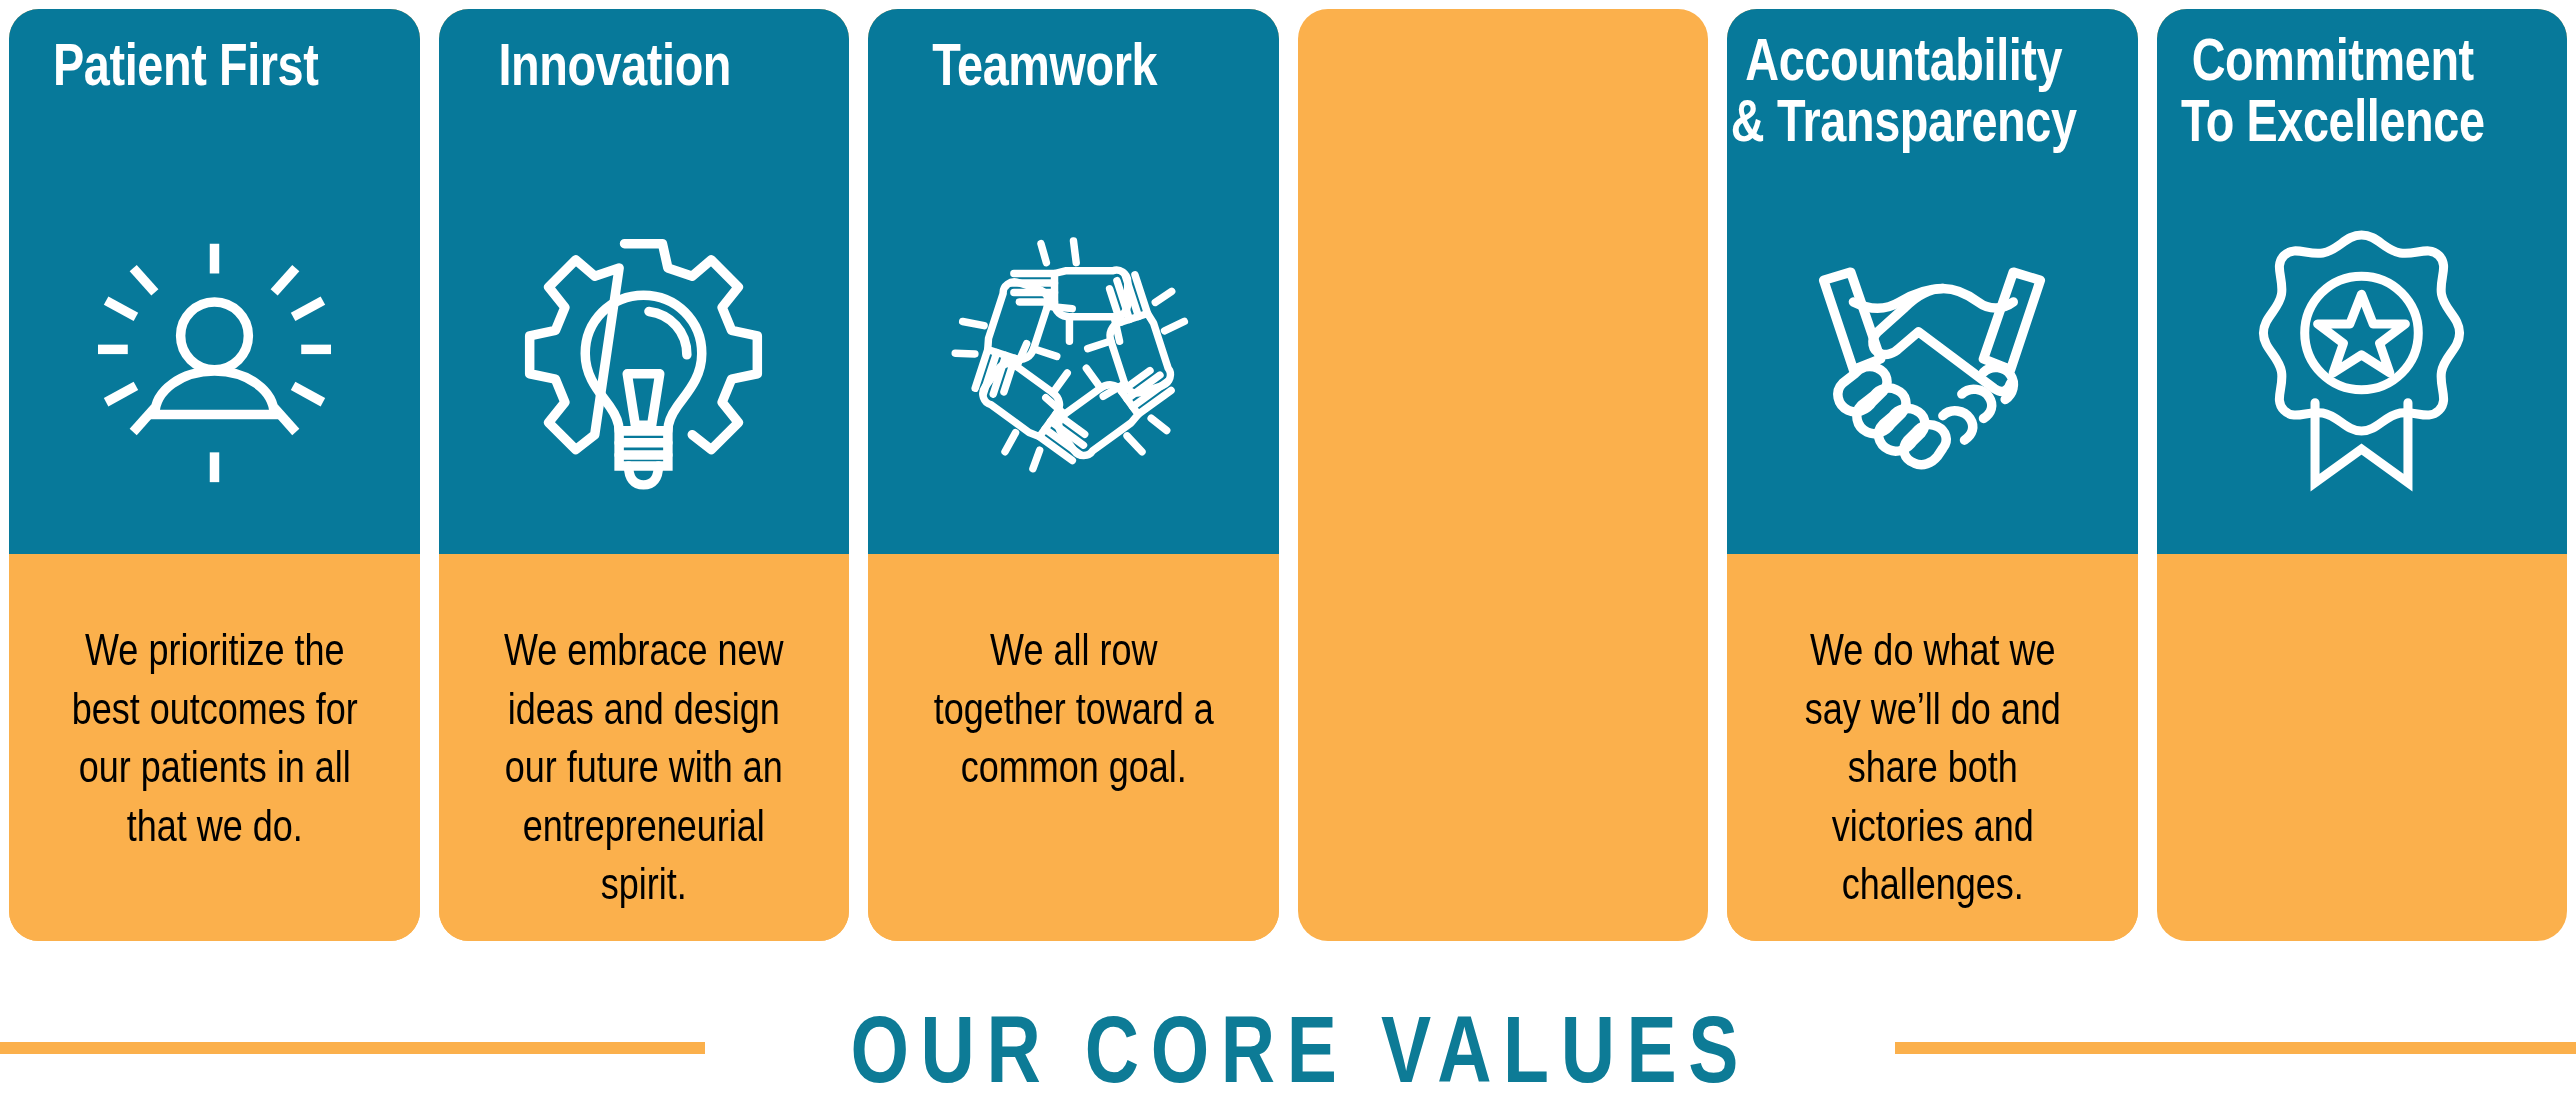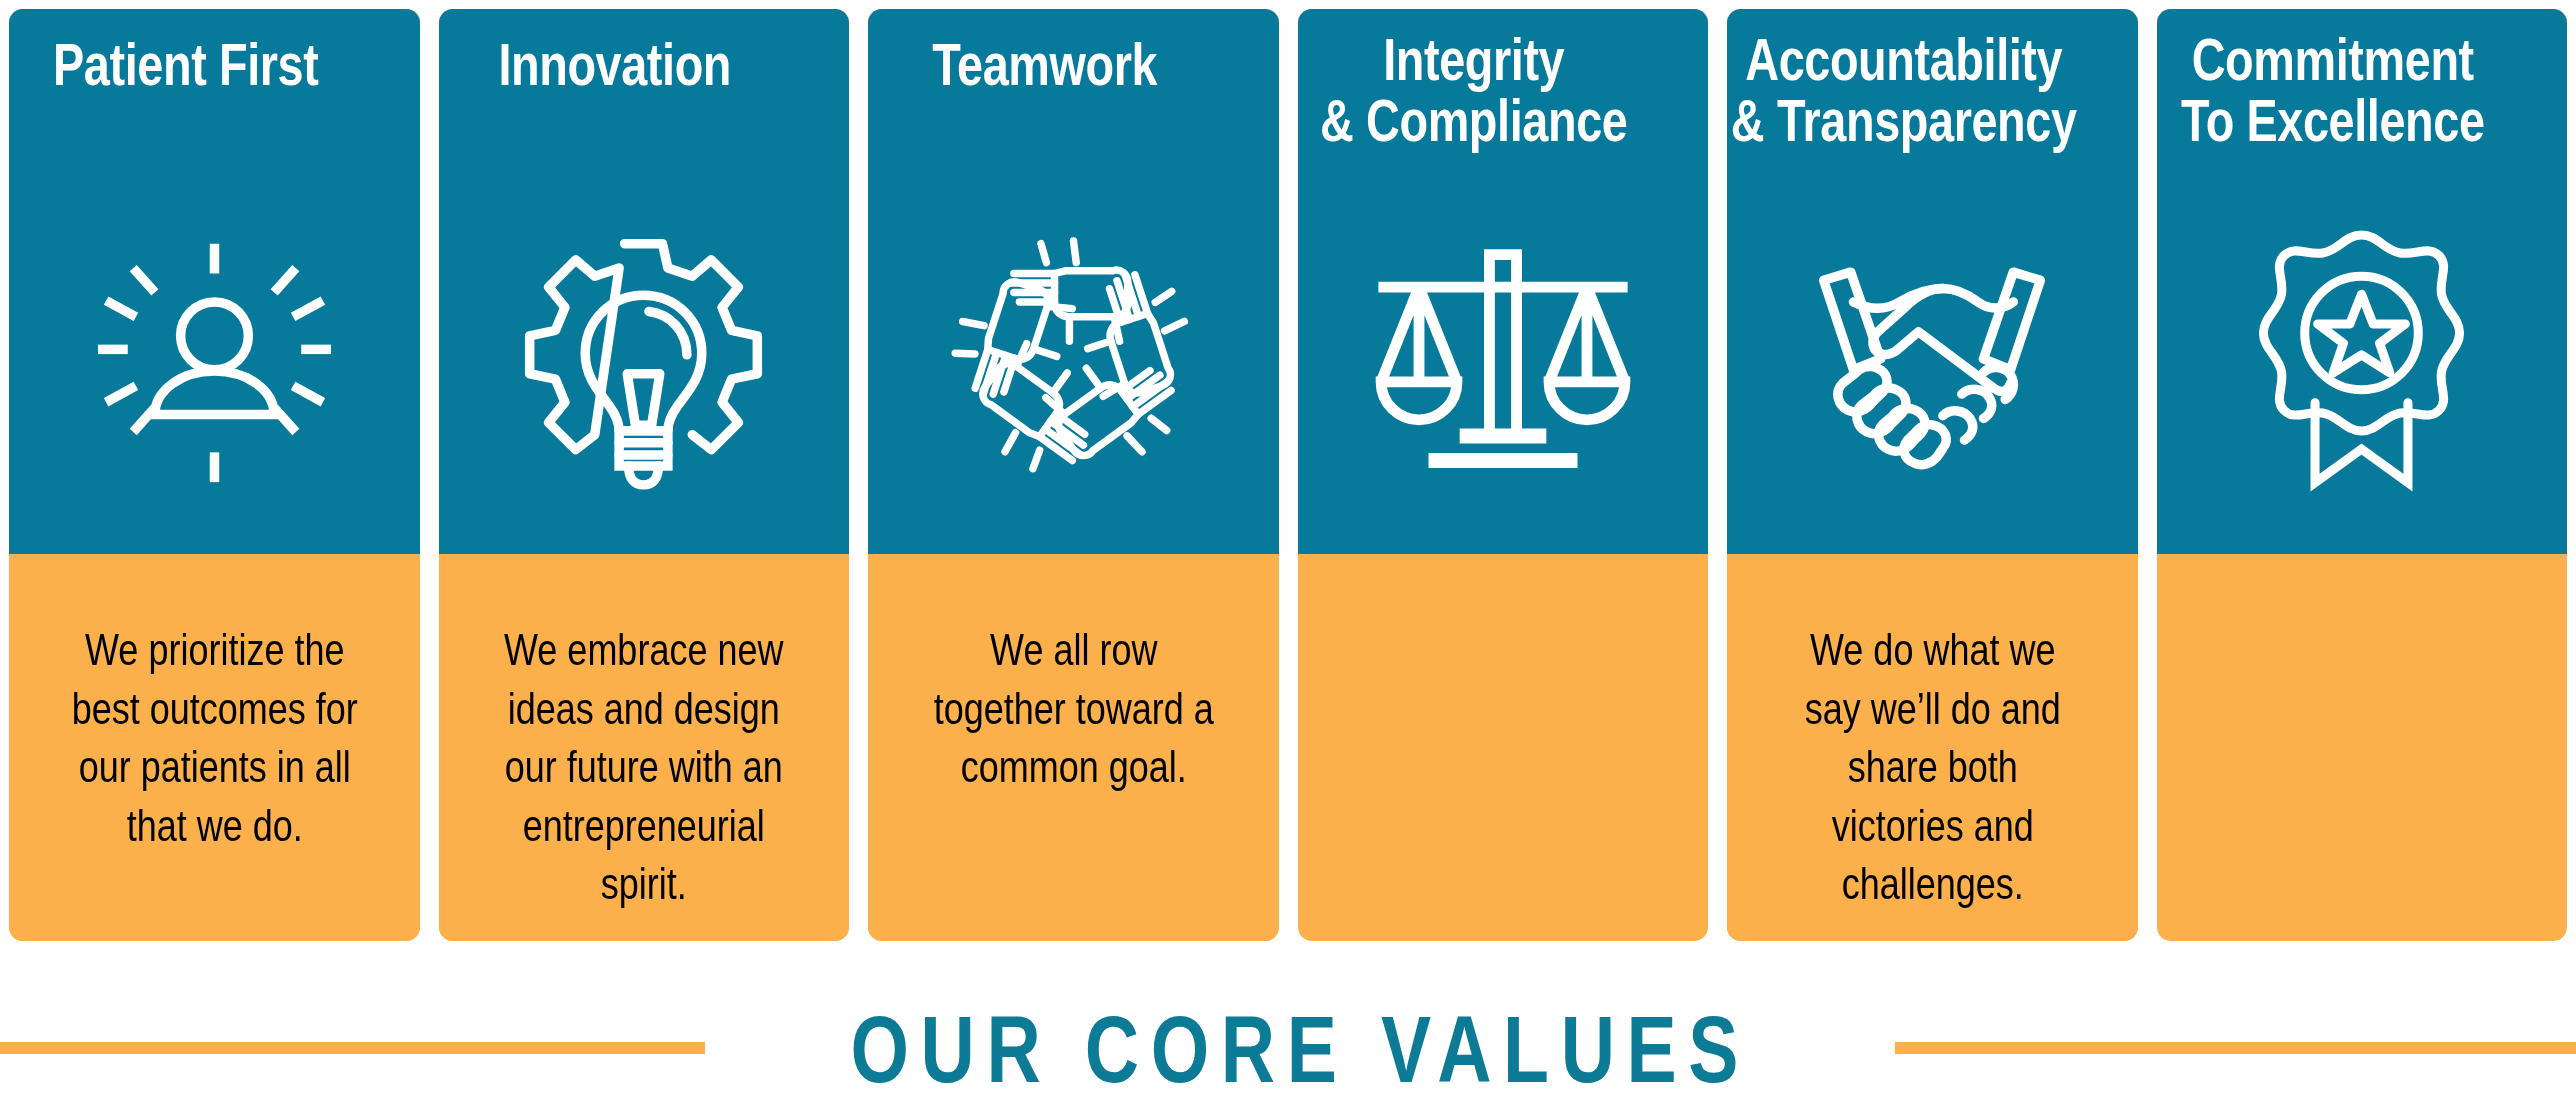--- a/index.html
+++ b/index.html
@@ -31,21 +31,21 @@
     height: 932px;
     display: flex;
     gap: 19px;
   }
 
   .card {
     flex: 1 1 0;
     min-width: 0;
     display: flex;
     flex-direction: column;
-    border-radius: 14px;
+    border-radius: 30px;
     overflow: hidden;
     background: #fbb04c;
   }
 
   .card-top {
     background: #07799a;
     height: 545px;
     flex: 0 0 545px;
     display: flex;
     flex-direction: column;
@@ -250,43 +250,20 @@
             </g>
           </svg>
         </div>
       </div>
       <div class="card-body">
         <div class="card-text">We all row together toward a common goal.</div>
       </div>
     </div>
 
     <div class="card">
-      <div class="card-top">
-        <div class="card-title two-line"><span>Integrity</span><br><span>&amp; Compliance</span></div>
-        <div class="icon-wrap">
-          <svg class="wide" viewBox="0 0 220 180" fill="none" stroke="#ffffff" stroke-width="8" stroke-linecap="butt" stroke-linejoin="miter">
-
-            <path d="M100 14 L120 14 L120 148 L100 148 Z"></path>
-
-            <line x1="18" y1="38" x2="202" y2="38"></line>
-
-            <line x1="78" y1="148" x2="142" y2="148" stroke-width="11"></line>
-
-            <line x1="55" y1="166" x2="165" y2="166" stroke-width="11"></line>
-
-            <path d="M48 38 L20 108 M48 38 L76 108 M48 38 L48 108"></path>
-
-            <path d="M20 108 L76 108 A28 28 0 0 1 20 108 Z"></path>
-
-            <path d="M172 38 L144 108 M172 38 L200 108 M172 38 L172 108"></path>
-
-            <path d="M144 108 L200 108 A28 28 0 0 1 144 108 Z"></path>
-          </svg>
-        </div>
-      </div>
     </div>
 
     <div class="card">
       <div class="card-top">
         <div class="card-title two-line"><span>Accountability</span><br><span>&amp; Transparency</span></div>
         <div class="icon-wrap">
           <svg class="wide" viewBox="0 0 220 170" fill="none" stroke="#ffffff" stroke-width="7" stroke-linecap="round" stroke-linejoin="round">
 
             <path d="M30 28 L50 22 L72 86 L52 94 Z"></path>
 

